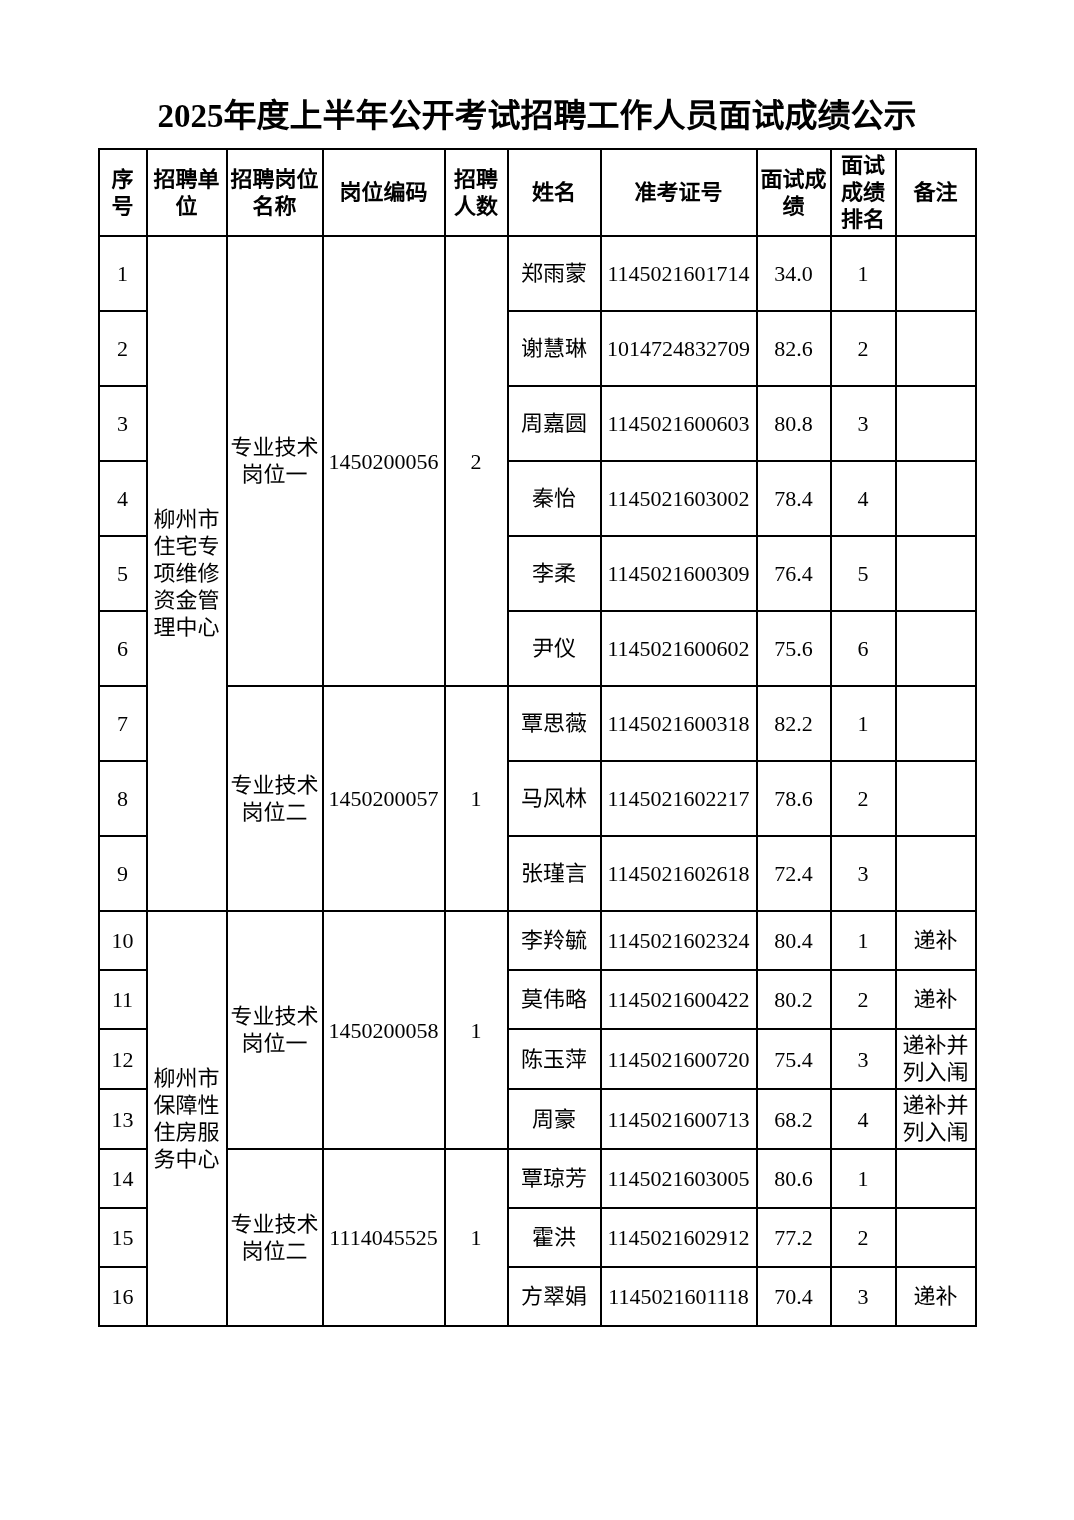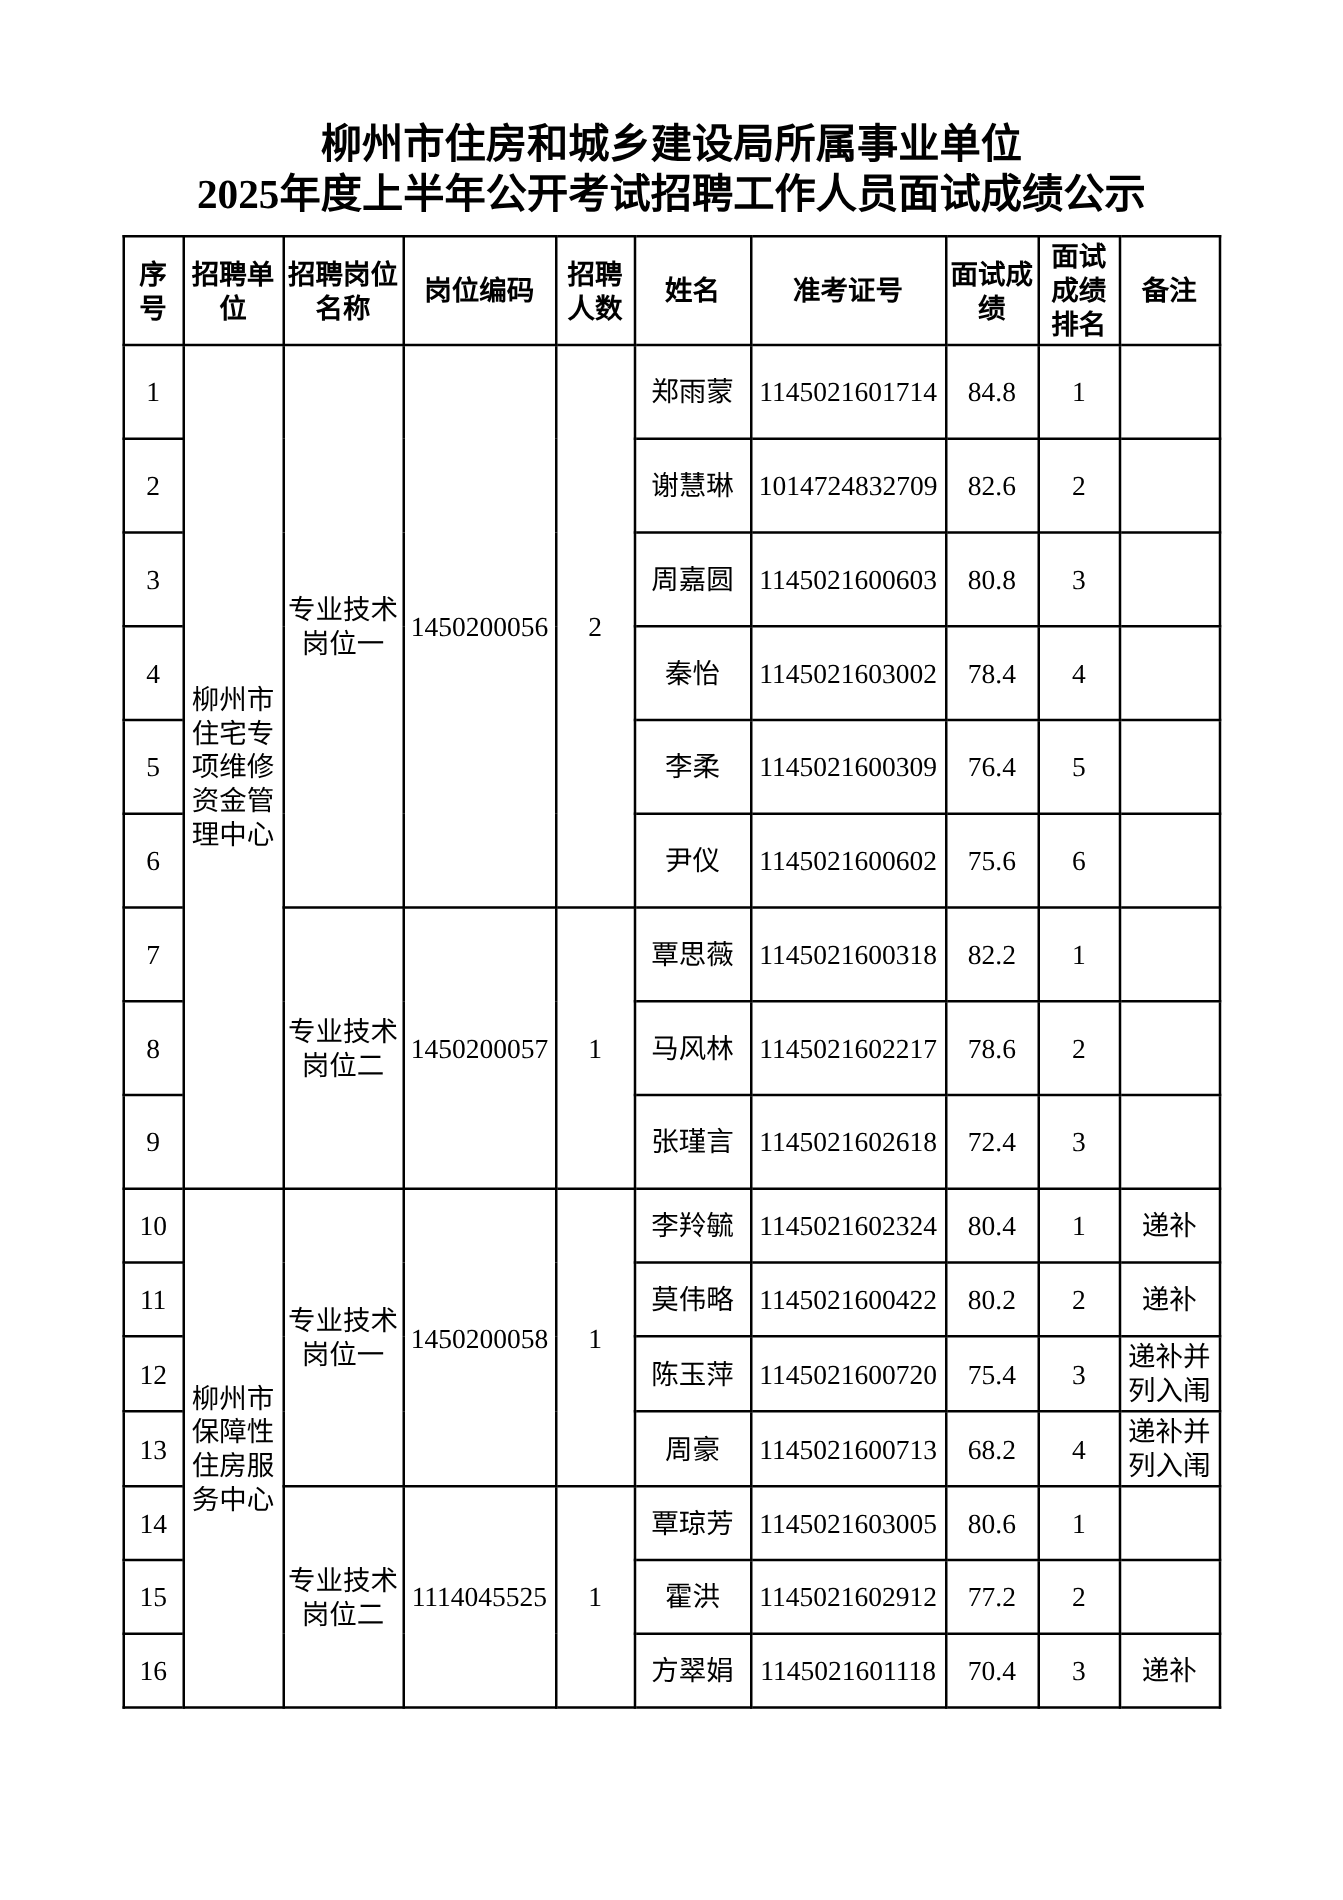--- a/index.html
+++ b/index.html
@@ -66,21 +66,20 @@
     font-size: 20px;
     margin-top: 13px;
     letter-spacing: 1px;
   }
 </style>
 </head>
 <body>
 
 <div class="page">
 
-  <h1 class="doc-title">柳州市住房和城乡建设局所属事业单位</h1>
   <h1 class="doc-title">2025年度上半年公开考试招聘工作人员面试成绩公示</h1>
 
 
   <table class="results">
     <colgroup>
       <col style="width:48px">
         <col style="width:80px">
         <col style="width:96px">
         <col style="width:122px">
         <col style="width:63px">
@@ -106,21 +105,21 @@
     </thead>
     <tbody>
       <tr class="row-tall">
         <td>1</td>
         <td rowspan="9">柳州市住宅专项维修资金管理中心</td>
         <td rowspan="6">专业技术岗位一</td>
         <td rowspan="6" class="num">1450200056</td>
         <td rowspan="6">2</td>
         <td>郑雨蒙</td>
         <td class="num">1145021601714</td>
-        <td class="num">84.8</td>
+        <td class="num">34.0</td>
         <td>1</td>
         <td></td>
       </tr>
       <tr class="row-tall">
         <td>2</td>
         <td>谢慧琳</td>
         <td class="num">1014724832709</td>
         <td class="num">82.6</td>
         <td>2</td>
         <td></td>

